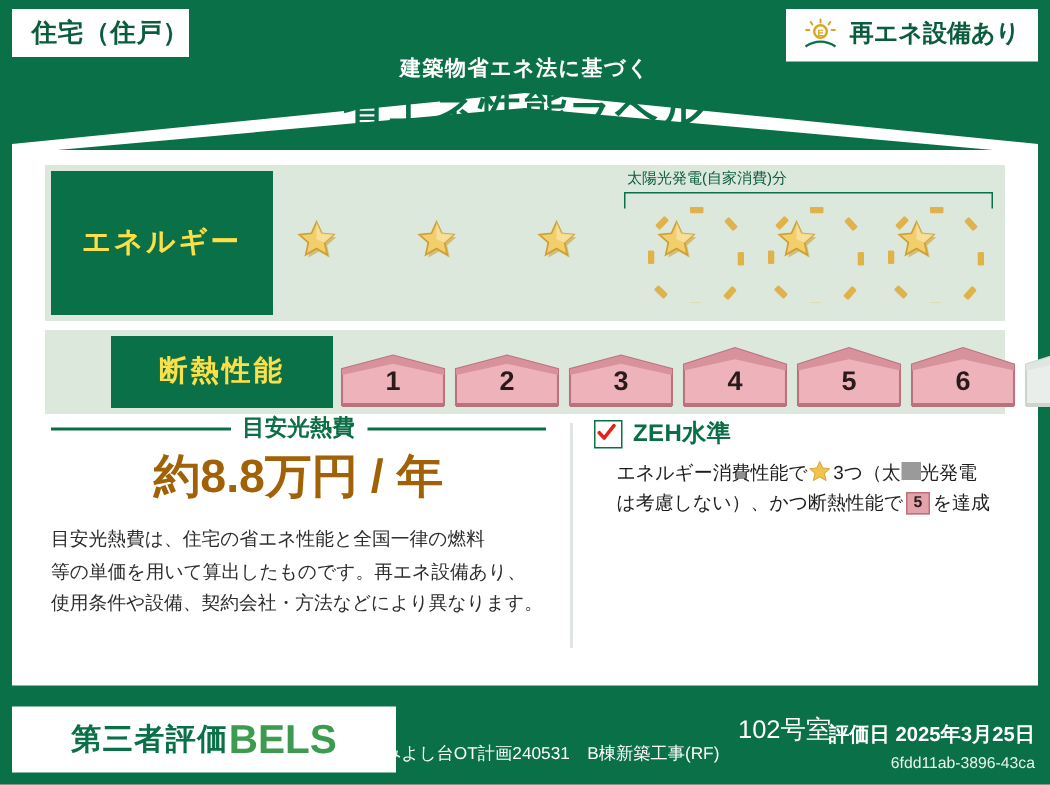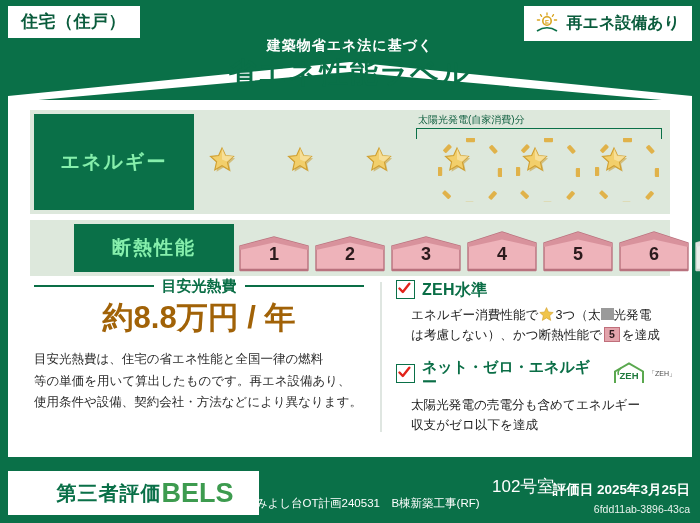--- a/index.html
+++ b/index.html
@@ -20,21 +20,21 @@
     position:absolute;left:16px;top:72px;width:668px;height:40px;
     background:#0a7048;
     clip-path:polygon(0 100%, 0 30px, 50% 0, 100% 30px, 100% 100%);
   }
 
   
   .top-tag{
     position:absolute;left:8px;top:6px;
     background:#ffffff;color:#0a5c3c;
     font-size:17px;font-weight:bold;
-    padding:7px 14px 8px 13px;
+    padding:7px 0 8px 13px;
     letter-spacing:.5px;line-height:1;
   }
 
   
   .renew-badge{
     position:absolute;right:8px;top:6px;
     background:#ffffff;
     display:flex;align-items:center;gap:7px;
     padding:6px 12px 7px 10px;
   }
@@ -65,21 +65,21 @@
   .perf{
     position:absolute;left:22px;top:10px;width:640px;
   }
   .perf-row{
     display:flex;align-items:stretch;
     background:#dde8dc;
     margin-bottom:6px;
     padding:4px;
   }
   .perf-lab{
-    width:160px;flex:none;background:#0a7048;color:#86efac;
+    width:148px;flex:none;background:#0a7048;color:#fde047;
     display:flex;flex-direction:column;align-items:center;justify-content:center;
     font-size:19px;font-weight:bold;letter-spacing:2px;line-height:1.28;
   }
   .perf-body{flex:1;position:relative;}
 
   
   .row1{height:96px;}
   .solar-note{
     position:absolute;right:4px;top:1px;width:244px;text-align:left;
     font-size:10px;font-weight:normal;color:#0a5c3c;line-height:1;
@@ -145,22 +145,22 @@
   .inline-5{
     display:inline-block;background:#e3a3ab;border:1px solid #c06f7b;
     color:#2b1a1c;font-size:10.5px;font-weight:bold;
     padding:0 4px;line-height:13px;vertical-align:1px;margin:0 2px;
   }
   .redact{display:inline-block;width:13px;height:12px;background:#9a9a9a;vertical-align:-1px;}
 
   
   .footer{position:absolute;left:0;right:0;bottom:0;height:60px;}
   .bels{
-    position:absolute;left:8px;bottom:8px;width:228px;height:44px;
-    background:#ffffff;display:flex;align-items:center;justify-content:center;gap:0;padding-left:23px;
+    position:absolute;left:8px;bottom:8px;width:256px;height:44px;
+    background:#ffffff;display:flex;align-items:center;justify-content:center;gap:0;
   }
   .bels .t1{color:#0a7048;font-size:20px;font-weight:bold;letter-spacing:1px;line-height:1;}
   .bels .t2{color:#3d9b4f;font-size:27px;font-weight:bold;letter-spacing:0px;line-height:1;}
   .foot-prop{
     position:absolute;left:244px;bottom:12px;width:268px;
     color:#ffffff;font-size:11.5px;line-height:1.42;
   }
   .foot-unit{
     position:absolute;left:492px;bottom:28px;color:#fff;font-size:17px;line-height:1;text-align:right;
   }
@@ -391,42 +391,20 @@
           </span>
           <span class="zeh-title">ZEH水準</span>
         </div>
         <div class="zeh-body">
           <span>エネルギー消費性能で</span><svg class="inline-star" width="15" height="14" viewBox="0 0 24 23">
               <path d="M12 1 L15.2 8.2 L23 9 L17.2 14.2 L18.9 22 L12 18 L5.1 22 L6.8 14.2 L1 9 L8.8 8.2 Z" fill="#f0c44a" stroke="#d0a02c" stroke-width="1"></path>
             </svg><span>3つ（太</span><span class="redact"></span><span>光発電</span><br><span>は考慮しない）、かつ断熱性能で</span><span class="inline-5">5</span><span>を達成</span>
         </div>
       </div>
 
-      <div class="zeh-blk">
-        <div class="zeh-head">
-          <span class="chk">
-            <svg width="13" height="13" viewBox="0 0 13 13">
-              <path d="M1.5 6.5 L4.8 10 L11.3 1.8" fill="none" stroke="#e2231a" stroke-width="2.4" stroke-linecap="round" stroke-linejoin="round"></path>
-            </svg>
-          </span>
-          <span class="zeh-title sm">ネット・ゼロ・エネルギー</span>
-          <span class="zeh-logo">
-            <svg width="34" height="23" viewBox="0 0 34 23">
-              <path d="M3 21 L3 9.5 L17 1.5 L31 9.5 L31 21" fill="none" stroke="#5aa84f" stroke-width="2"></path>
-              <path d="M9 6 Q5 9 6.5 13" fill="none" stroke="#5aa84f" stroke-width="1.6"></path>
-              <text x="17" y="16.5" font-size="9.5" font-weight="bold" fill="#1f7a3d" text-anchor="middle" font-family="Liberation Sans, sans-serif">ZEH</text>
-            </svg>
-            <span class="mark">「ZEH」</span>
-          </span>
-        </div>
-        <div class="zeh-body">
-          <div>太陽光発電の売電分も含めてエネルギー</div>
-          <div>収支がゼロ以下を達成</div>
-        </div>
-      </div>
 
     </div>
   </div>
 
   <div class="footer">
     <div class="bels">
       <span class="t1">第三者評価</span>
       <span class="t2">BELS</span>
     </div>
     <div class="foot-prop">すみよし台OT計画240531　B棟新築工事(RF)</div>

